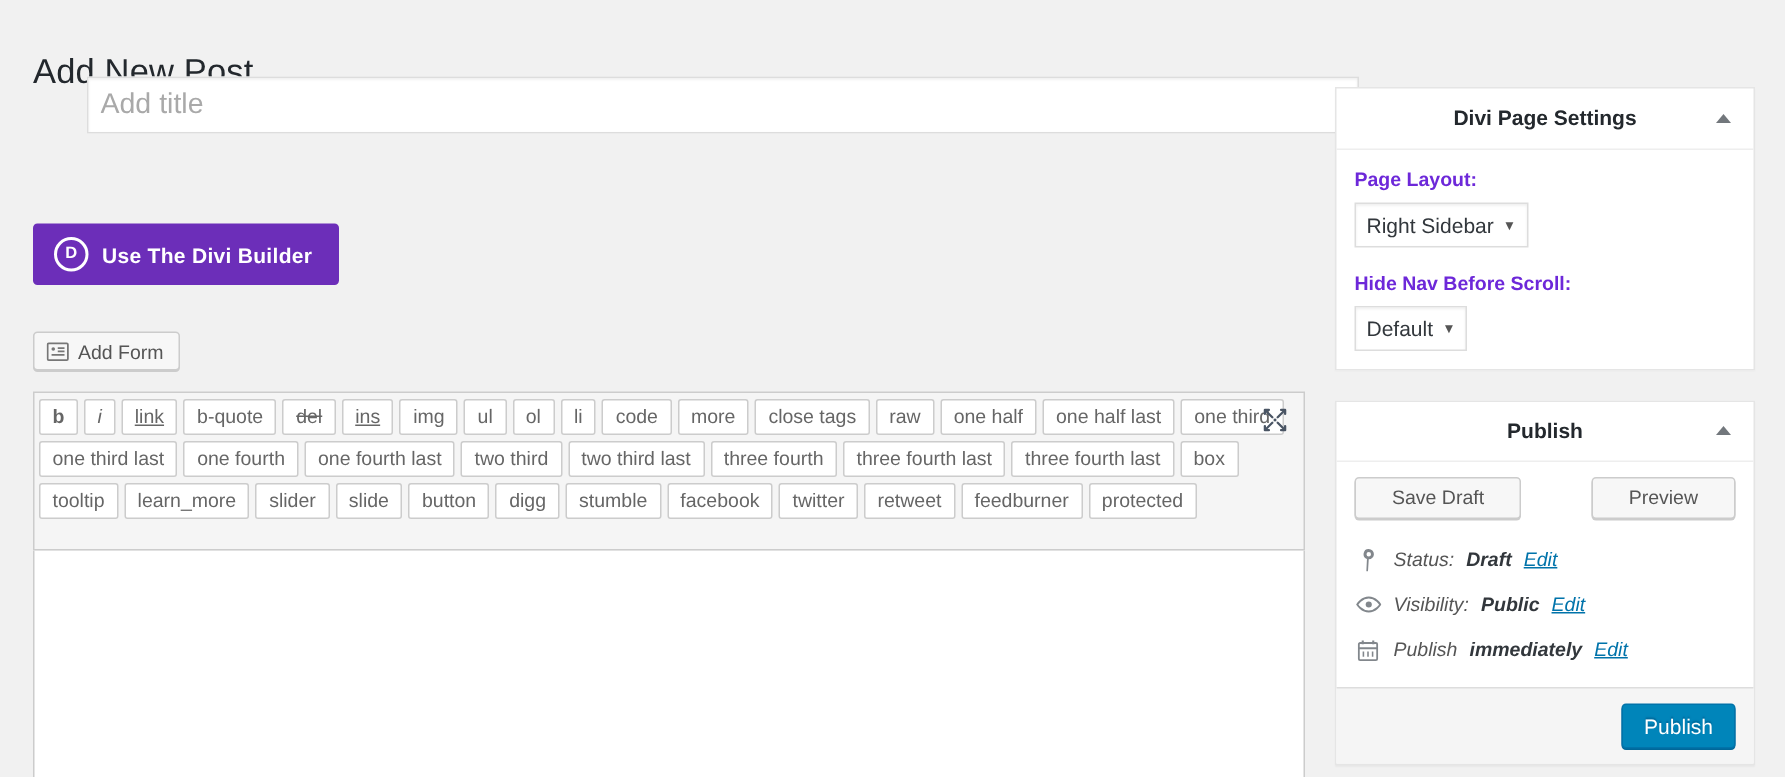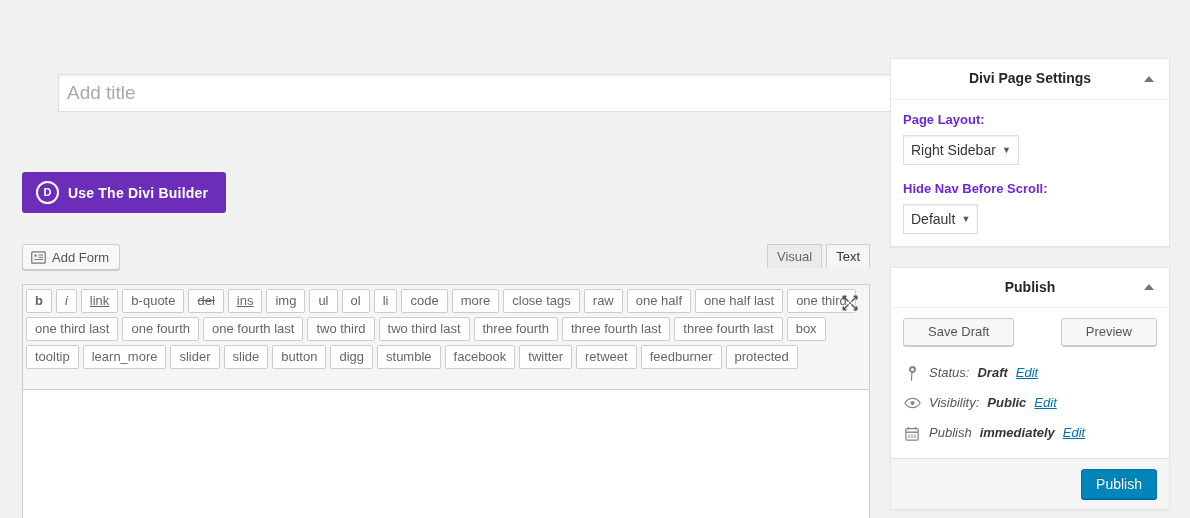--- a/index.html
+++ b/index.html
@@ -32,21 +32,21 @@
     font-weight: 400;
     line-height: 29px;
     color: #23282d;
     letter-spacing: 0.1px;
   }
 
   
   #main-column {
     position: absolute;
     left: 22px;
-    top: 74px;
+    top: 51px;
     width: 848px;
     padding-left: 36px;
   }
 
   
   #title-input {
     display: block;
     box-sizing: border-box;
     width: 848px;
     height: 38px;
@@ -359,20 +359,21 @@
     padding: 0 14px;
     cursor: pointer;
     text-shadow: 0 -1px 1px #006799;
   }
 </style>
 </head>
 <body>
 
 <div class="wrap">
 
+  <h1 id="page-title">Add New Post</h1>
 
   <div id="main-column">
 
     <input id="title-input" type="text" placeholder="Add title" style="">
 
     <button id="divi-builder-button">
       <span class="divi-d">D</span>
       <span>Use The Divi Builder</span>
     </button>
 
@@ -385,24 +386,20 @@
           <span>
             <svg width="15" height="13" viewBox="0 0 20 17" fill="none" stroke="#777" stroke-width="1.6">
               <rect x="1" y="1" width="18" height="15" rx="1"></rect>
               <circle cx="6" cy="6" r="1.6" fill="#777" stroke="none"></circle>
               <path d="M10 5.2h6M10 8.2h6M4.5 11.2h11.5" stroke-width="1.5"></path>
             </svg>
           </span>
           <span>Add Form</span>
         </button>
 
-        <div id="editor-tabs">
-          <button class="editor-tab">Visual</button>
-          <button class="editor-tab active">Text</button>
-        </div>
       </div>
 
       <div id="quicktags-toolbar">
         <div class="qt-row">
             <button class="qt-btn qt-bold">b</button>
             <button class="qt-btn qt-italic">i</button>
             <button class="qt-btn qt-link">link</button>
             <button class="qt-btn">b-quote</button>
             <button class="qt-btn qt-del">del</button>
             <button class="qt-btn qt-ins">ins</button>

